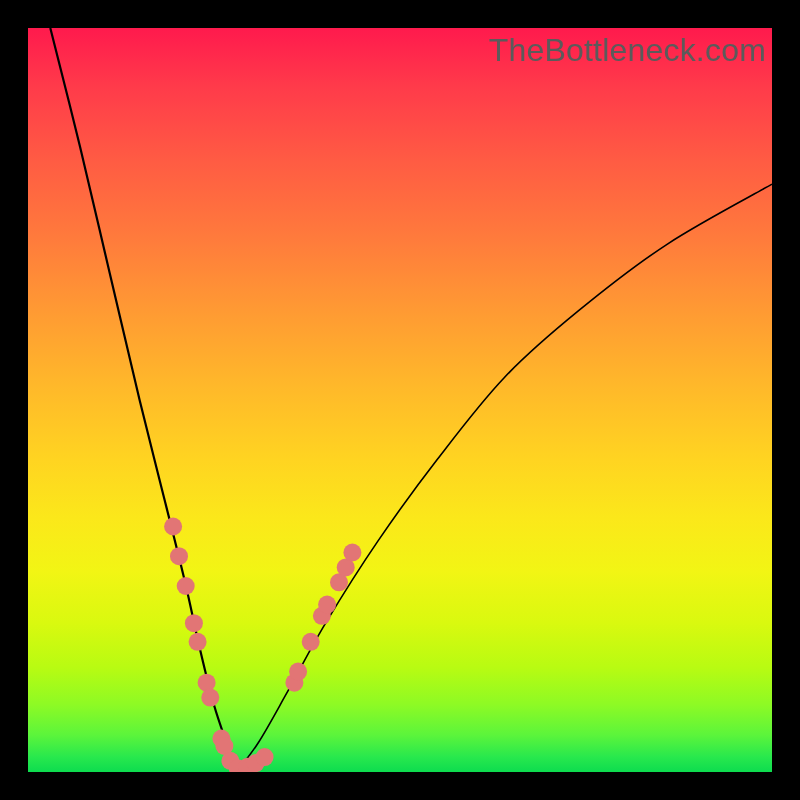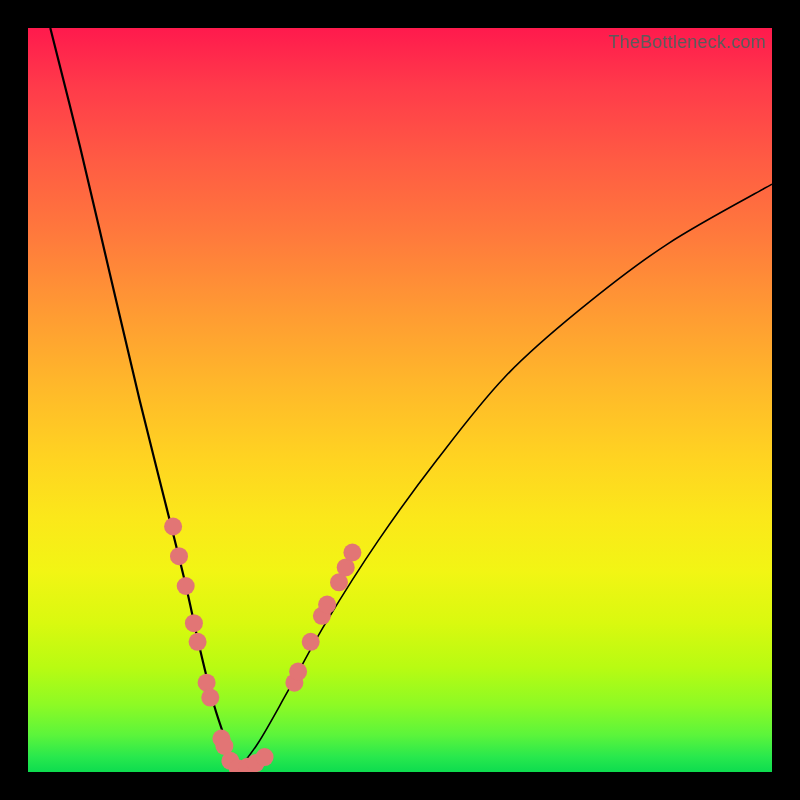--- a/index.html
+++ b/index.html
@@ -41,21 +41,21 @@
       #8dfa25 91%,
       #5cf53b 95%,
       #28e84d 98%,
       #0ddc4f 100%
     );
   }
   .watermark {
     position: absolute;
     right: 6px;
     top: 4px;
-    font-size: 18px;
+    font-size: 32px;
     font-weight: 400;
     color: #5b5b5b;
     letter-spacing: 0.2px;
     user-select: none;
     margin-left: 8px;
   }
   svg.overlay {
     position: absolute;
     left: 0; top: 0;
     width: 744px;

